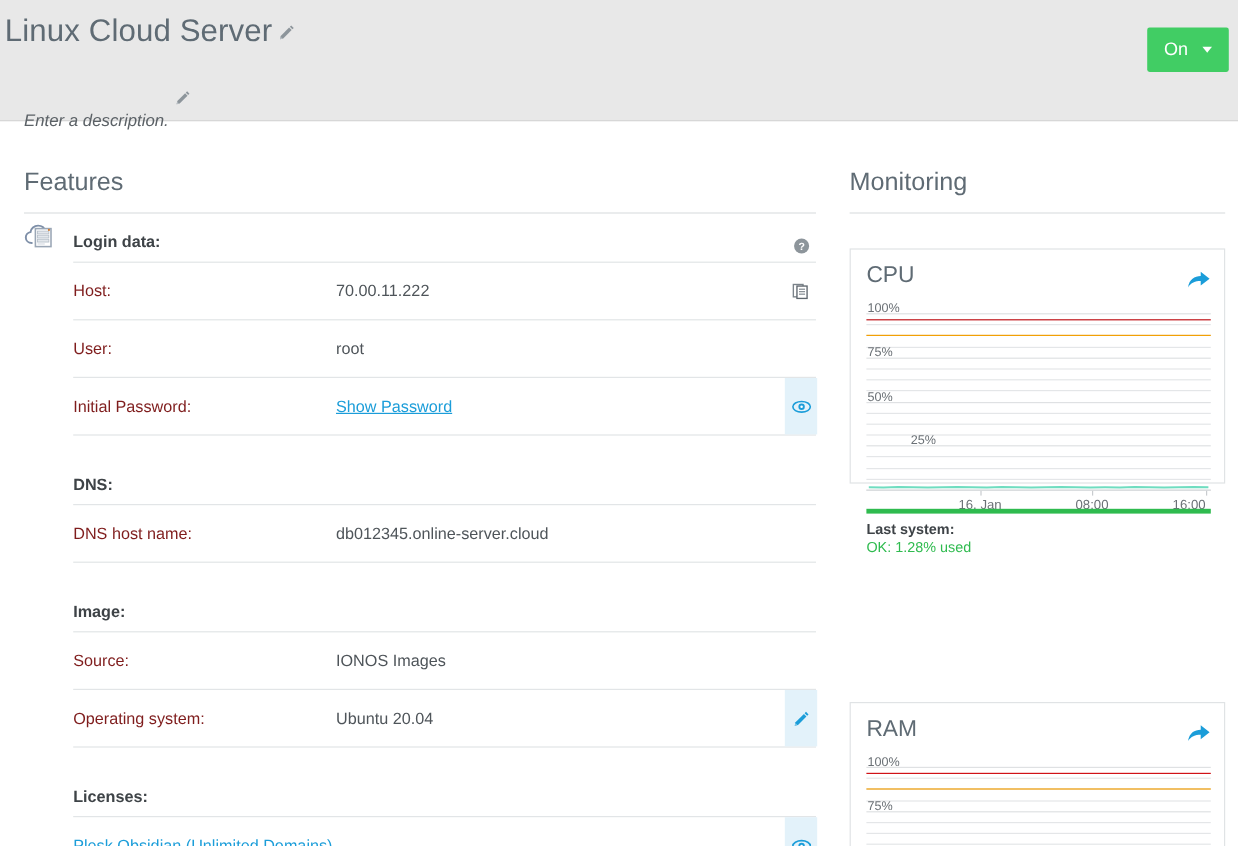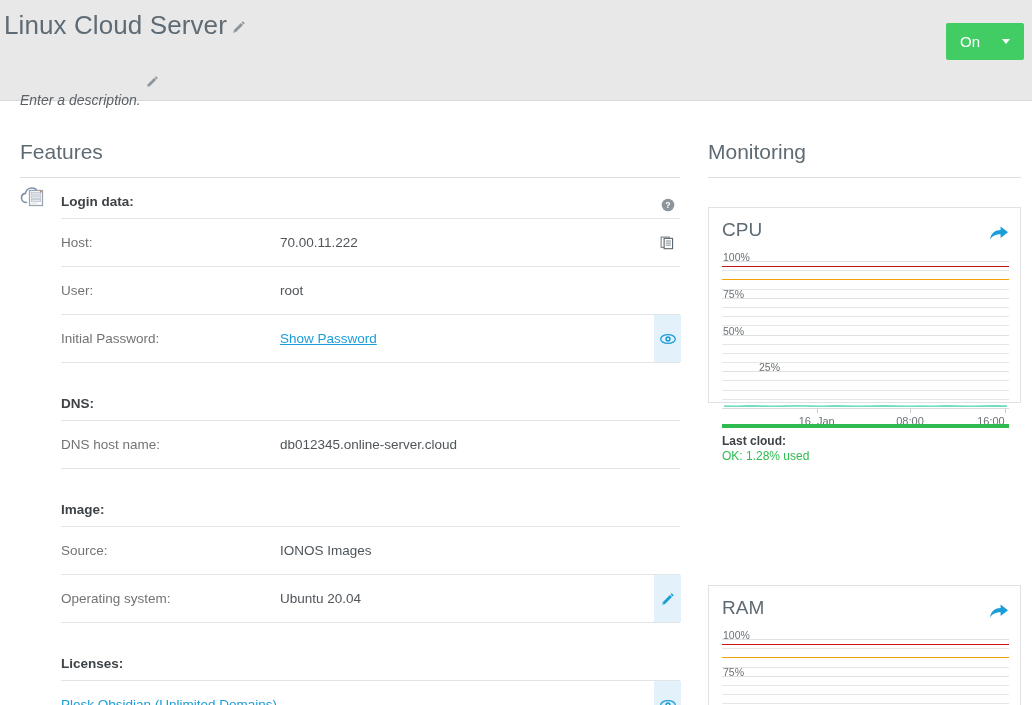--- a/index.html
+++ b/index.html
@@ -31,21 +31,21 @@
     position:relative; top:2px; cursor:pointer;
   }
   .pencil svg{ display:block; }
 
   
   .power-btn{
     position:absolute; right:8px; top:23px;
     background:#41cd64; border:none; border-radius:2px;
     color:#ffffff; font-size:15px; font-family:"Liberation Sans", sans-serif;
     padding:0 14px; height:37px; min-width:57px;
-    display:flex; align-items:center; justify-content:center; gap:22px;
+    display:flex; align-items:center; justify-content:center; gap:12px;
     cursor:pointer;
   }
   .caret-down{
     width:0;height:0;border-left:4px solid transparent;border-right:4px solid transparent;
     border-top:5px solid #ffffff; display:inline-block;
   }
 
   
   .features{
     position:absolute; left:0; top:101px; width:700px; height:452px;
@@ -62,21 +62,21 @@
     position:absolute; left:20px; top:83px; width:28px; height:26px;
   }
 
   .rows{ position:absolute; left:61px; top:82px; width:619px; }
 
   .row{
     position:relative; height:48px; display:flex; align-items:center;
     border-bottom:1px solid #e2e5e7;
   }
   .row-label{
-    width:219px; flex:0 0 219px; font-size:13.5px; color:#737373;
+    width:219px; flex:0 0 219px; font-size:13.5px; color:#7f1d1d;
     padding-left:0;
   }
   .row-value{ flex:1 1 auto; font-size:13.5px; color:#4f555a; }
   .row-value a{
     color:#1b9dd9; text-decoration:underline; font-size:13.5px;
   }
 
   
   .act{
     position:absolute; right:-1px; top:0; width:27px; height:100%;
@@ -334,21 +334,21 @@
           <div class="xtick-mark" style="left: 94.71px; top: 153px;"></div>
           <div class="xlabel" style="top: 159px; left: 94.71px; transform: translateX(-50%);">16. Jan</div>
           <div class="xtick-mark" style="left: 187.985px; top: 153px;"></div>
           <div class="xlabel" style="top: 159px; left: 187.985px; transform: translateX(-50%);">08:00</div>
           <div class="xtick-mark" style="left: 282.695px; top: 153px;"></div>
           <div class="xlabel" style="top: 159px; left: 282.695px; transform: translateX(-100%);">16:00</div>
         </div>
     </div>
     <div class="status-bar" style="top:216px;"></div>
     <div class="status-txt" style="top:226px;">
-      <span class="lbl">Last cloud:</span>
+      <span class="lbl">Last system:</span>
       <span class="val">OK: 1.28% used</span>
     </div>
   </div>
 
   <div class="card" id="ram-card">
     <div class="card-title">RAM</div>
     <span class="share-icon">
       <svg width="20" height="18" viewBox="0 0 20 18">
         <path d="M1 15.5 C2.2 8.6 6.4 6.3 11.6 6.1 L11.6 2.4 L19 8.2 L11.6 14 L11.6 10.2 C7 10.2 3.4 11.6 1 15.5 Z" fill="#1b9dd9"></path>
       </svg>

